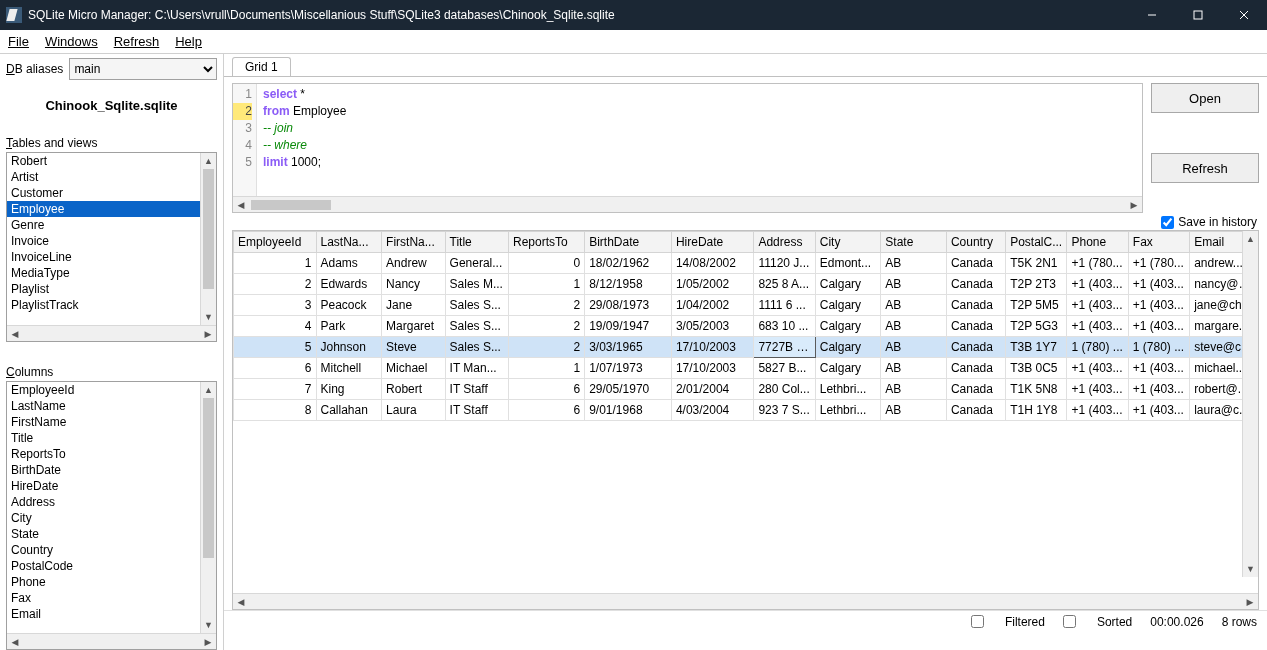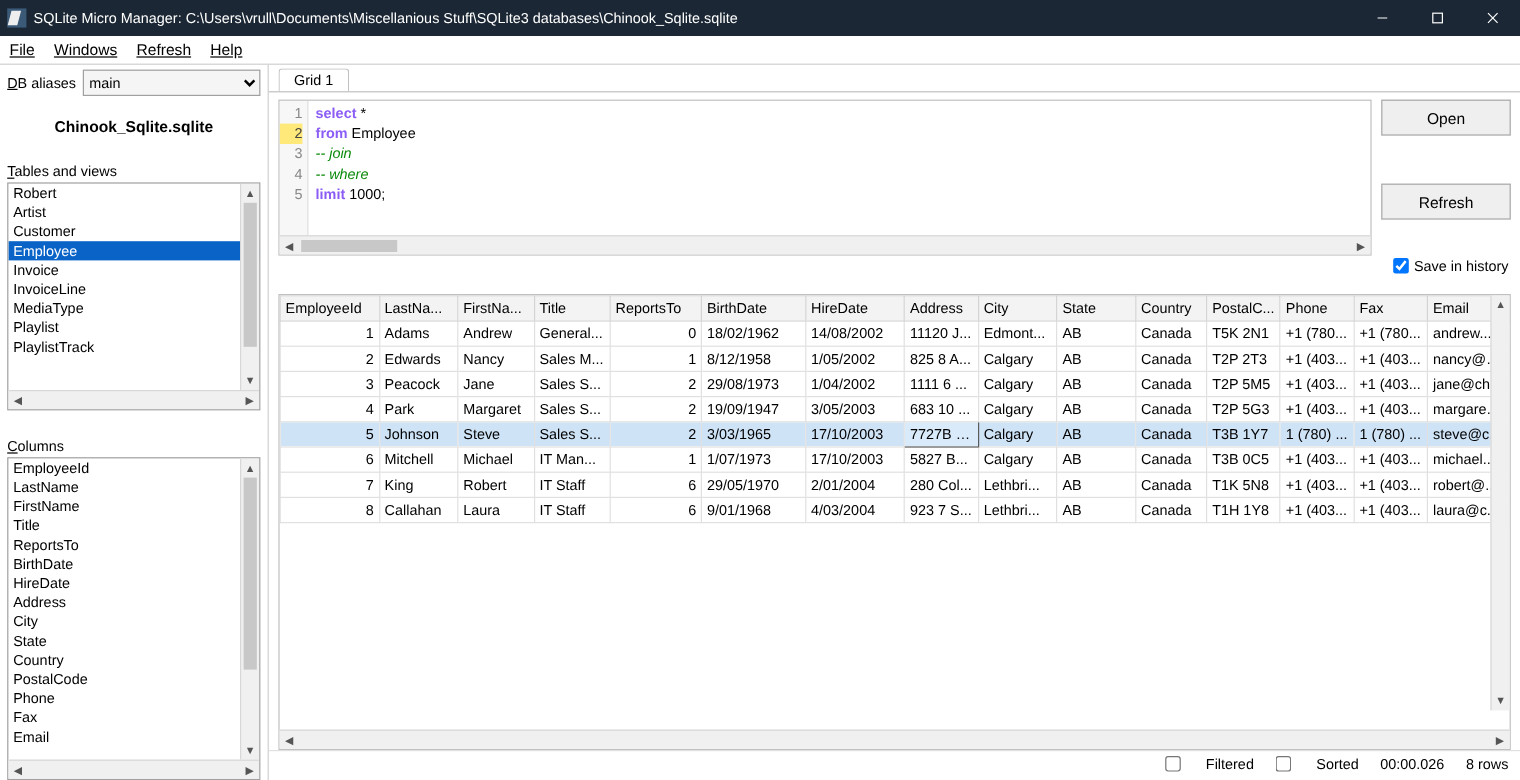--- a/index.html
+++ b/index.html
@@ -44,21 +44,21 @@
 .code { padding:2px 6px 0 6px; line-height:17px; white-space:pre;}
 .kw { color:#8b5cf6; font-weight:bold; }
 .ident { color:#000; }
 .comment { color:#0a8a0a; font-style:italic; }
 .star { color:#000; }
 .editor-hscroll { height:16px; background:#f0f0f0; border-top:1px solid #d8d8d8; display:flex; align-items:center;}
 .editor-hscroll .left, .editor-hscroll .right { width:16px; text-align:center; color:#555; font-size:9px;}
 .editor-hscroll .thumb { width:80px; height:10px; background:#c8c8c8; margin-left:2px;}
 .action-col { width:116px; padding:6px 8px 0 0; display:flex; flex-direction:column; gap:40px;}
 .action-col button { height:30px; border:1px solid #a8a8a8; background:#efefef; font-size:13px; }
-.savehist { display:flex; align-items:flex-start; justify-content:flex-end; padding:2px 10px 16px 0; gap:4px; font-size:12px;}
+.savehist { display:flex; align-items:flex-end; justify-content:flex-end; padding:2px 10px 1px 0; gap:4px; font-size:12px;}
 .savehist input { width:13px; height:13px; }
 .gridwrap { margin:0 8px 0 8px; border:1px solid #c0c0c0; height:380px; display:flex; flex-direction:column; background:#fff; position:relative;}
 .grid-scroll { flex:1; overflow:hidden; position:relative;}
 table.grid { border-collapse:collapse; width:100%; table-layout:fixed;}
 table.grid th { background:#f3f3f3; border:1px solid #d4d4d4; font-weight:normal; font-size:12px; padding:3px 4px; text-align:left; white-space:nowrap; overflow:hidden; text-overflow:ellipsis;}
 table.grid td { border:1px solid #e0e0e0; font-size:12px; padding:3px 4px; white-space:nowrap; overflow:hidden; text-overflow:ellipsis;}
 table.grid td.num { text-align:right; }
 table.grid tr.sel td { background:#cfe3f7; }
 table.grid tr.sel td.focus { border:1px solid #5a5a5a; background:#d9ebfb; }
 .grid-hscroll { height:16px; background:#f0f0f0; border-top:1px solid #d8d8d8; display:flex; align-items:center;}
@@ -113,20 +113,21 @@
     </div>
     <div class="dbfile">Chinook_Sqlite.sqlite</div>
 
     <div class="panel-label"><span class="ul">T</span><span>ables and views</span></div>
     <div id="tables-list" class="listbox">
       <div class="items" id="tables-items">
           <div class="item">Robert</div>
           <div class="item">Artist</div>
           <div class="item">Customer</div>
           <div class="item selected">Employee</div>
+          <div class="item">Genre</div>
           <div class="item">Invoice</div>
           <div class="item">InvoiceLine</div>
           <div class="item">MediaType</div>
           <div class="item">Playlist</div>
           <div class="item">PlaylistTrack</div>
         </div>
       <div class="vscroll">
           <div class="up">▲</div>
           <div class="thumb" style="height:120px"></div>
           <div class="down" style="position:absolute;bottom:0;left:0;right:0">▼</div>

